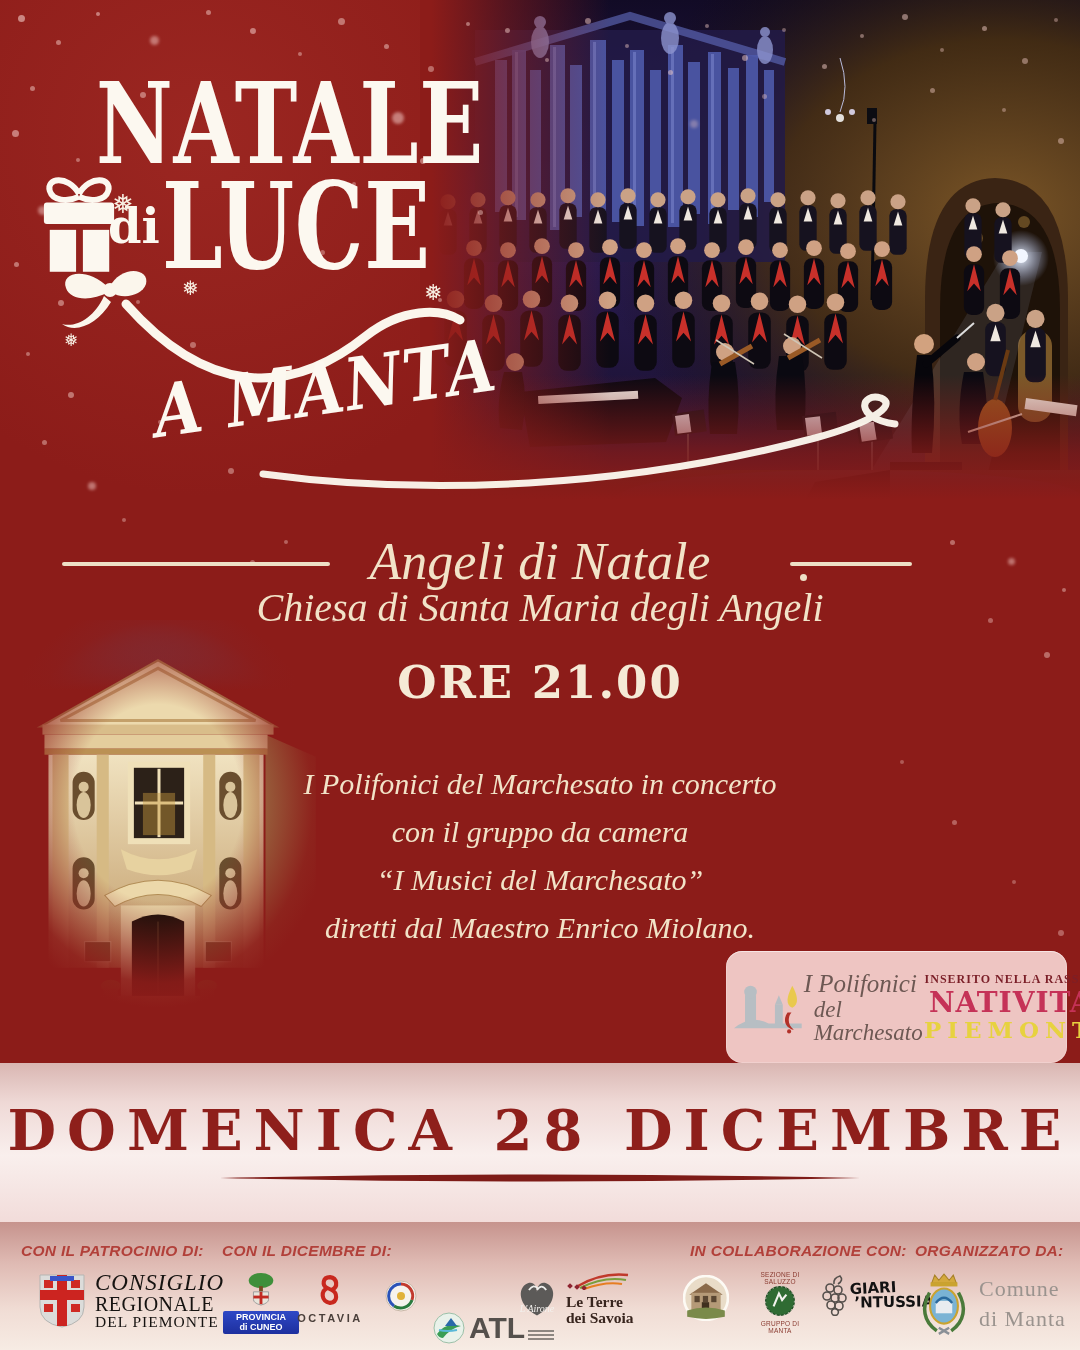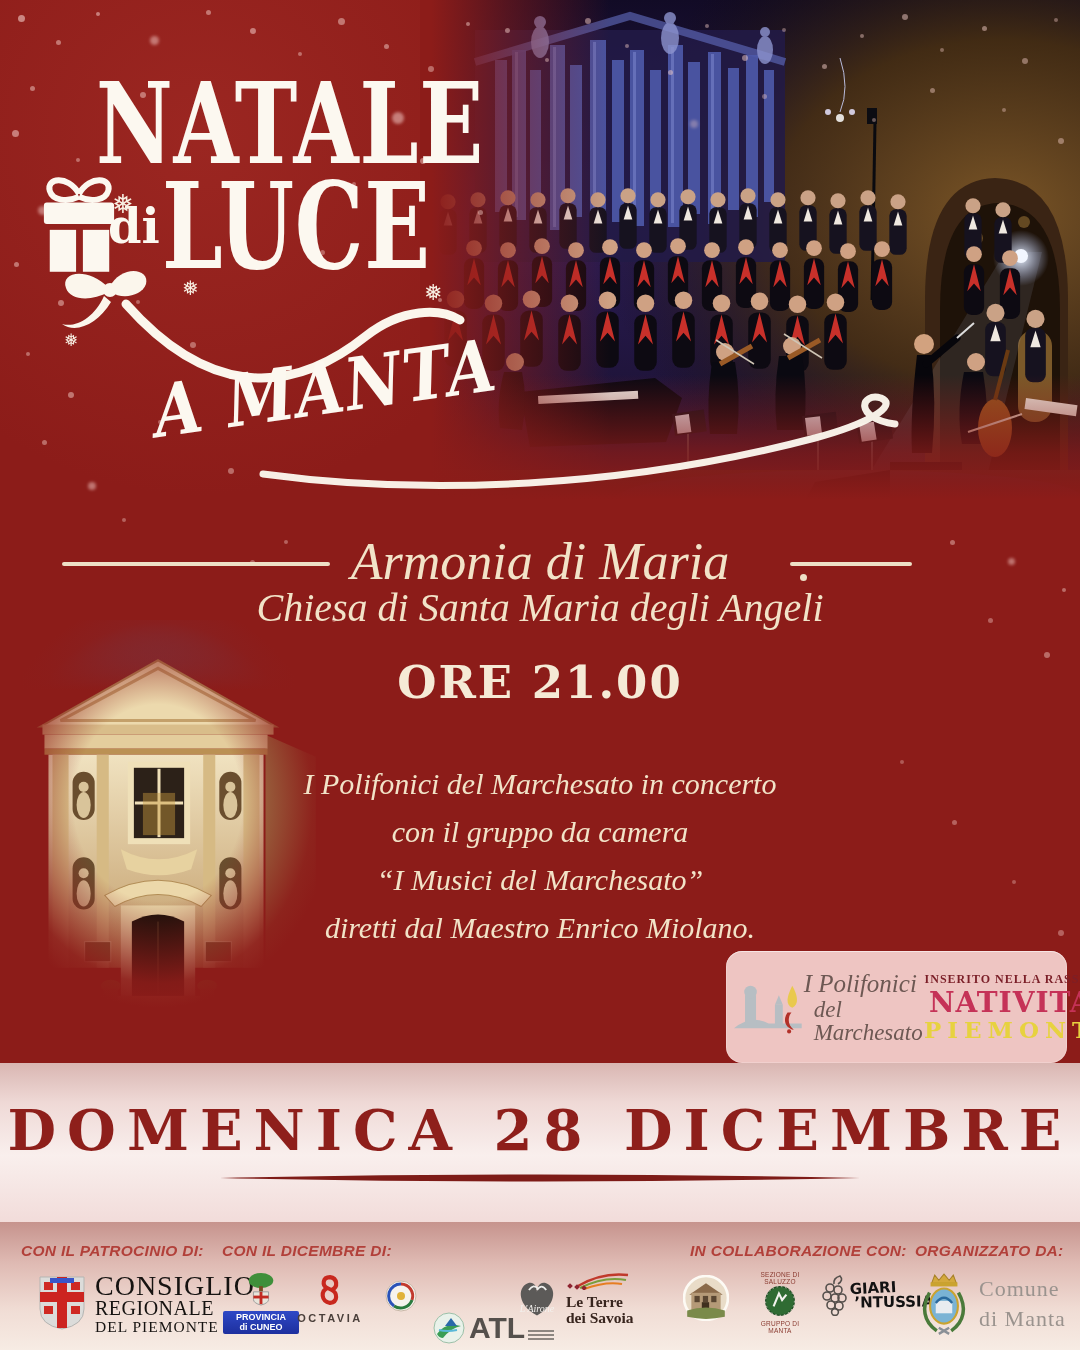--- a/index.html
+++ b/index.html
@@ -82,21 +82,21 @@
 
   
   .sponsors{position:absolute;left:0;top:1222px;width:1080px;height:128px;z-index:7;
      background:linear-gradient(180deg,#c6938d 0%,#dfbab3 32%,#f0dcd4 68%,#f7ece4 100%);}
   .sp-label{position:absolute;top:20px;font-family:"Liberation Sans",sans-serif;font-weight:bold;
             font-style:italic;font-size:15.5px;color:#b2403a;letter-spacing:.3px;white-space:nowrap;}
   .sp-item{position:absolute;}
 
   .consiglio{left:38px;top:50px;display:flex;align-items:center;}
   .consiglio-text{margin-left:9px;color:#161311;font-family:"Liberation Serif",serif;line-height:.98;}
-  .cons-l1{font-size:28px;letter-spacing:1px;}
+  .cons-l1{font-size:23px;letter-spacing:1px;font-style:italic;}
   .cons-l2{font-size:20px;letter-spacing:.5px;}
   .cons-l3{font-size:15.5px;letter-spacing:1px;}
 
   .cuneo{left:223px;top:50px;width:76px;text-align:center;}
   .cuneo-box{margin-top:1px;background:linear-gradient(#2f49c6,#1d2f9e);color:#fff;border-radius:2px;
              padding:1px 2px;font-family:"Liberation Sans",sans-serif;font-weight:bold;font-size:9px;line-height:1.15;}
   .octavia{left:291px;top:52px;width:78px;text-align:center;}
   .octavia-name{margin-top:2px;font-family:"Liberation Sans",sans-serif;font-size:11px;letter-spacing:2.5px;
                 color:#4a3f3a;font-weight:bold;}
   .fondazione{left:385px;top:58px;}
@@ -422,21 +422,21 @@
   <svg class="tail" width="700" height="100" viewBox="0 0 700 100">
     <path d="M8 84 C 170 106 370 98 560 48 C 612 34 644 16 626 8 C 606 2 598 28 640 34" stroke="#fbf6ec" stroke-width="7" fill="none" stroke-linecap="round" opacity=".97"></path>
   </svg>
   <span class="snowflake" style="left:112px;top:192px;font-size:26px">❅</span>
   <span class="snowflake" style="left:182px;top:278px;font-size:20px">❅</span>
   <span class="snowflake" style="left:64px;top:332px;font-size:17px">❅</span>
   <span class="snowflake" style="left:424px;top:282px;font-size:22px">❅</span>
 
   <div class="title-row">
     <span class="rule left"></span>
-    <h1>Armonia di Maria</h1>
+    <h1>Angeli di Natale</h1>
     <span class="rule right"></span>
     <span class="rule-dot"></span>
   </div>
   <div class="venue">Chiesa di Santa Maria degli Angeli</div>
   <div class="time">ORE 21.00</div>
   <div class="description">
     <p>I Polifonici del Marchesato in concerto</p>
     <p>con il gruppo da camera</p>
     <p>“I Musici del Marchesato”</p>
     <p>diretti dal Maestro Enrico Miolano.</p>

